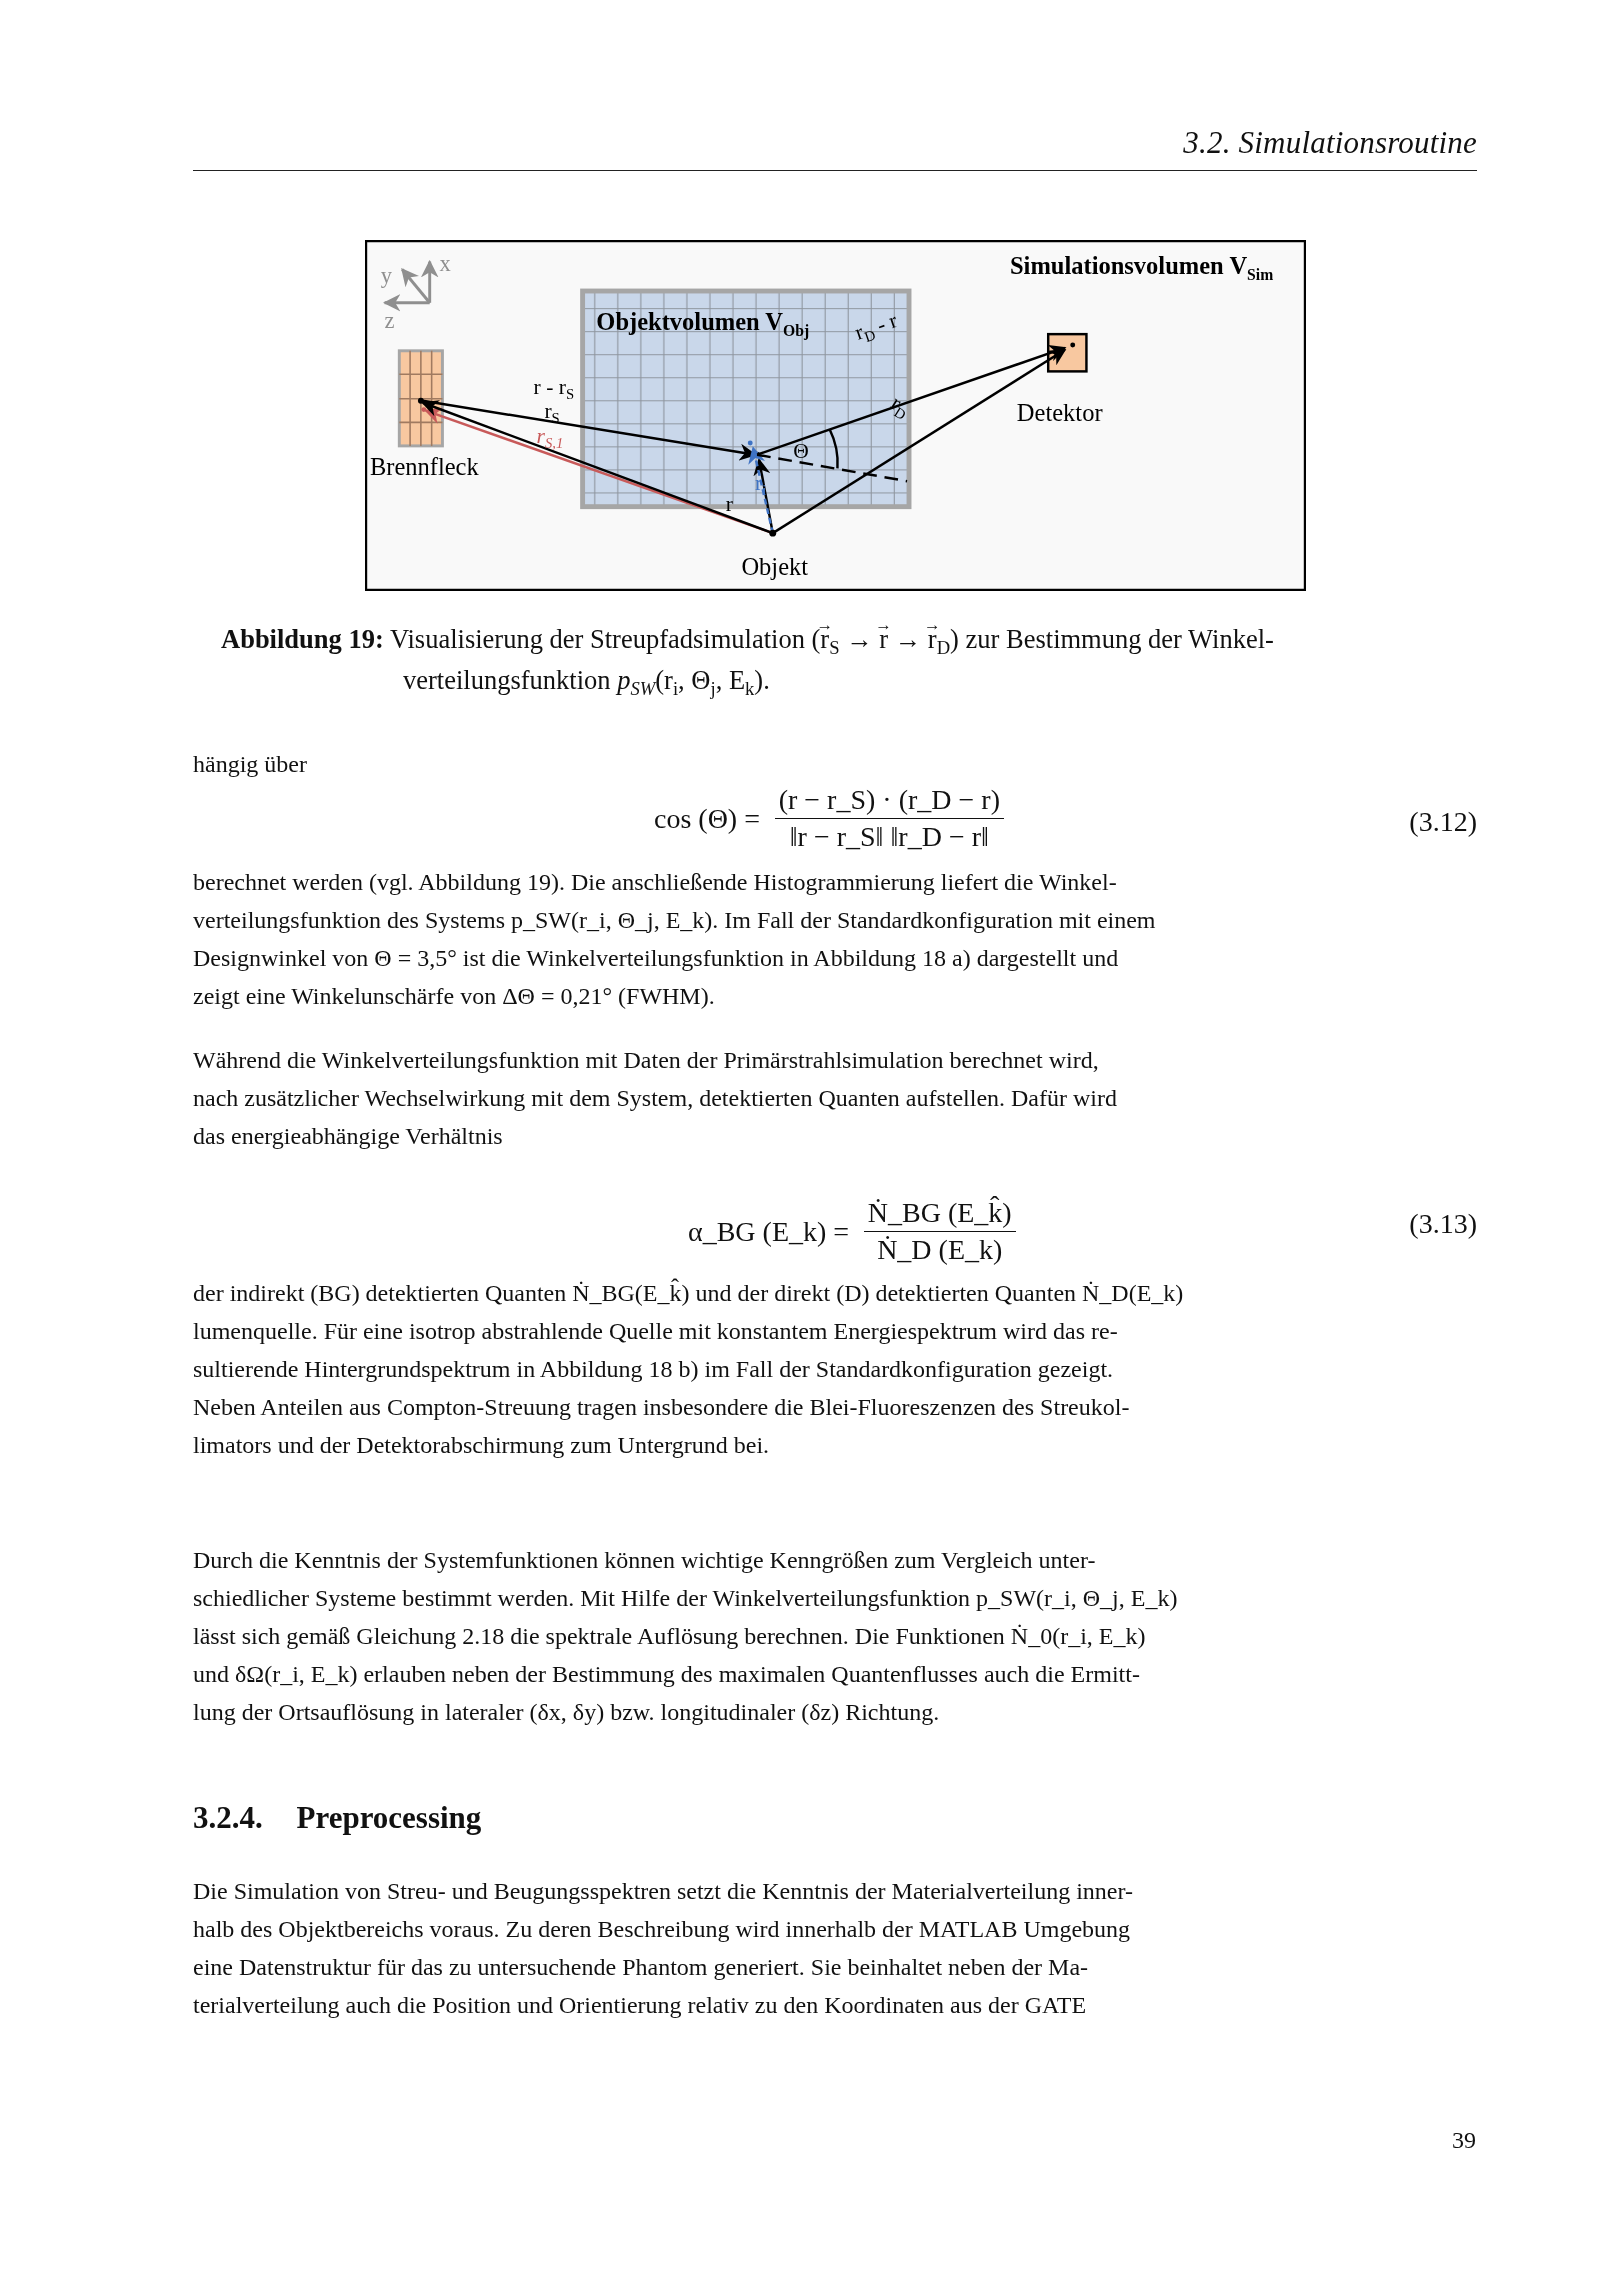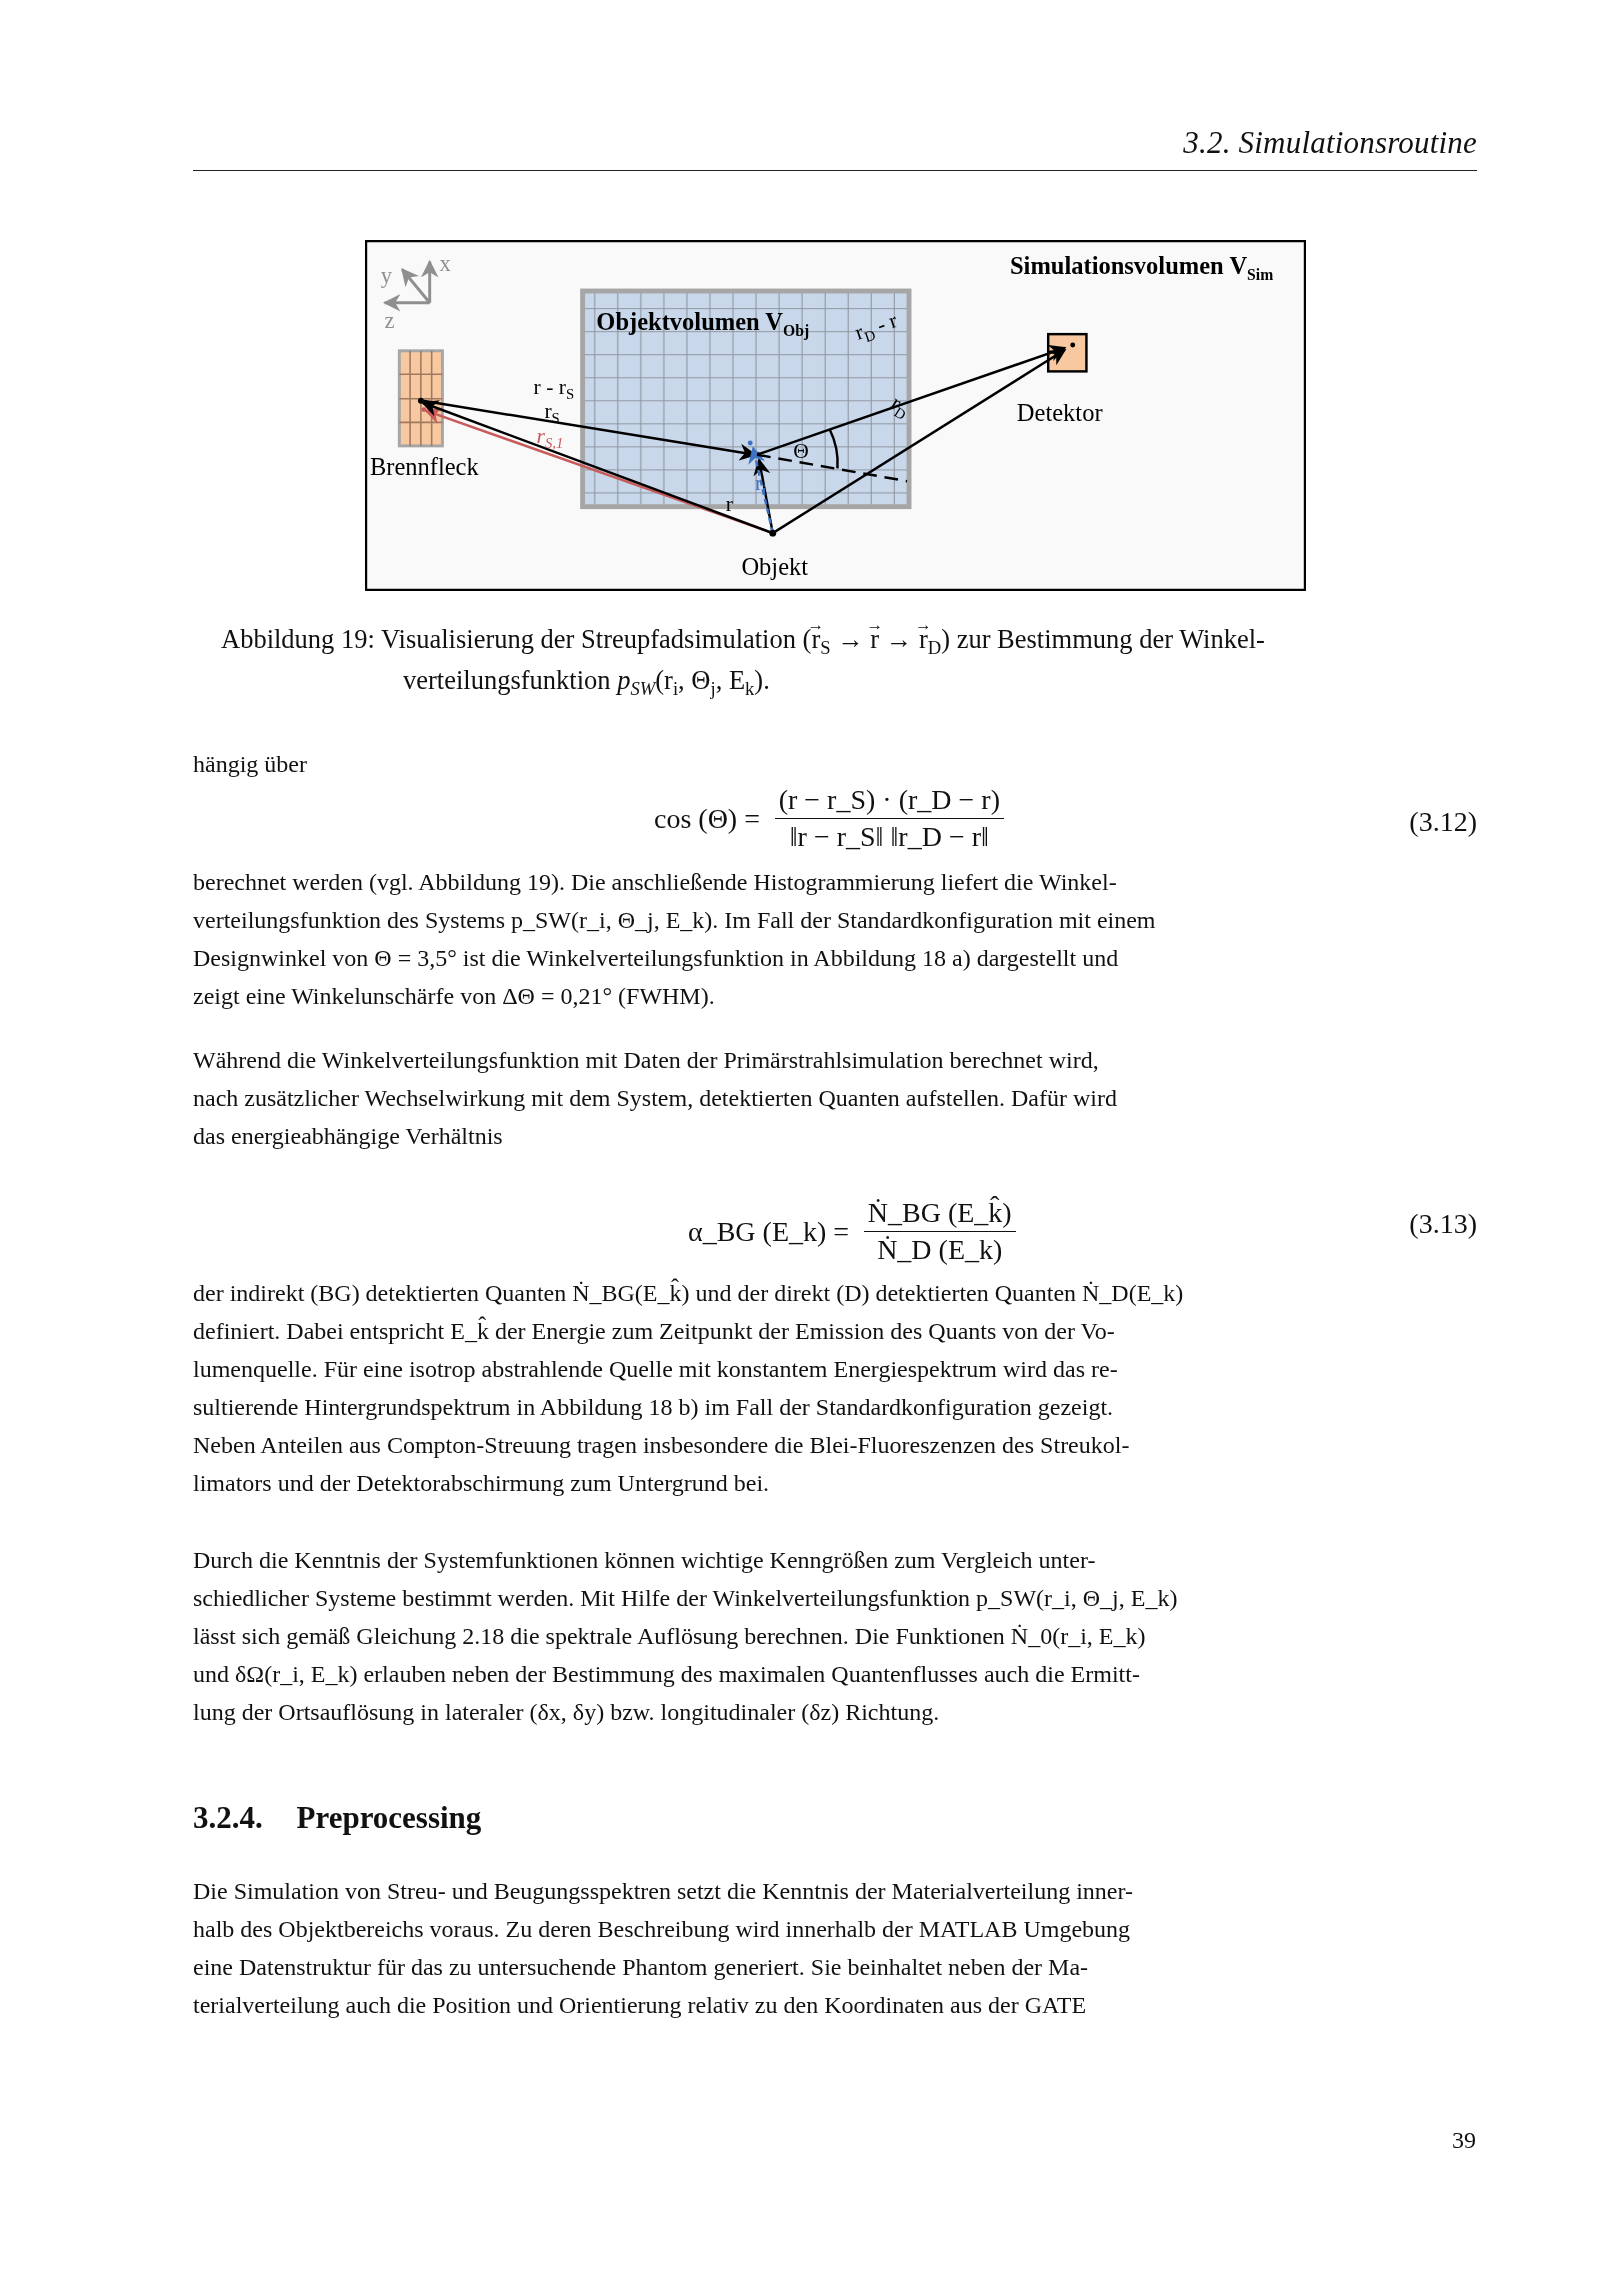--- a/index.html
+++ b/index.html
@@ -15,21 +15,21 @@
     .header-rule {
       position: absolute; left: 193px; width: 1284px; top: 170px;
       height: 0; border-top: 1.6px solid #222;
     }
     .figure { position: absolute; left: 365px; top: 240px; width: 941px; height: 351px; }
     .figure svg { display: block; }
     .caption {
       position: absolute; left: 221px; top: 623px; width: 1264px;
       font-size: 26.5px; line-height: 32px;
     }
-    .caption .cap-label { font-weight: normal; }
+    .caption .cap-label { font-weight: bold; }
     .caption .indent { padding-left: 182px; display: block; }
     .para {
       position: absolute; left: 193px; width: 1284px;
       font-size: 24px; line-height: 38px; text-align: justify;
     }
     .para p { margin: 0; }
     .eq {
       position: absolute; left: 193px; width: 1284px; font-size: 28px;
     }
     .eq-number { position: absolute; right: 0; }
@@ -204,21 +204,20 @@
     <span class="frac" style="margin-left:7.8px;">
       <span class="num">Ṅ_BG (E_k̂)</span>
       <span class="den">Ṅ_D (E_k)</span>
     </span>
   </div>
   <span class="eq-number" style="top:21.6px;">(3.13)</span>
 </div>
 
 <div class="para" style="top:1274px;">
   <p>der indirekt (BG) detektierten Quanten Ṅ_BG(E_k̂) und der direkt (D) detektierten Quanten Ṅ_D(E_k)</p>
-  <p>definiert. Dabei entspricht E_k̂ der Energie zum Zeitpunkt der Emission des Quants von der Vo-</p>
   <p>lumenquelle. Für eine isotrop abstrahlende Quelle mit konstantem Energiespektrum wird das re-</p>
   <p>sultierende Hintergrundspektrum in Abbildung 18 b) im Fall der Standardkonfiguration gezeigt.</p>
   <p>Neben Anteilen aus Compton-Streuung tragen insbesondere die Blei-Fluoreszenzen des Streukol-</p>
   <p>limators und der Detektorabschirmung zum Untergrund bei.</p>
 </div>
 
 <div class="para" style="top:1541px;">
   <p>Durch die Kenntnis der Systemfunktionen können wichtige Kenngrößen zum Vergleich unter-</p>
   <p>schiedlicher Systeme bestimmt werden. Mit Hilfe der Winkelverteilungsfunktion p_SW(r_i, Θ_j, E_k)</p>
   <p>lässt sich gemäß Gleichung 2.18 die spektrale Auflösung berechnen. Die Funktionen Ṅ_0(r_i, E_k)</p>

